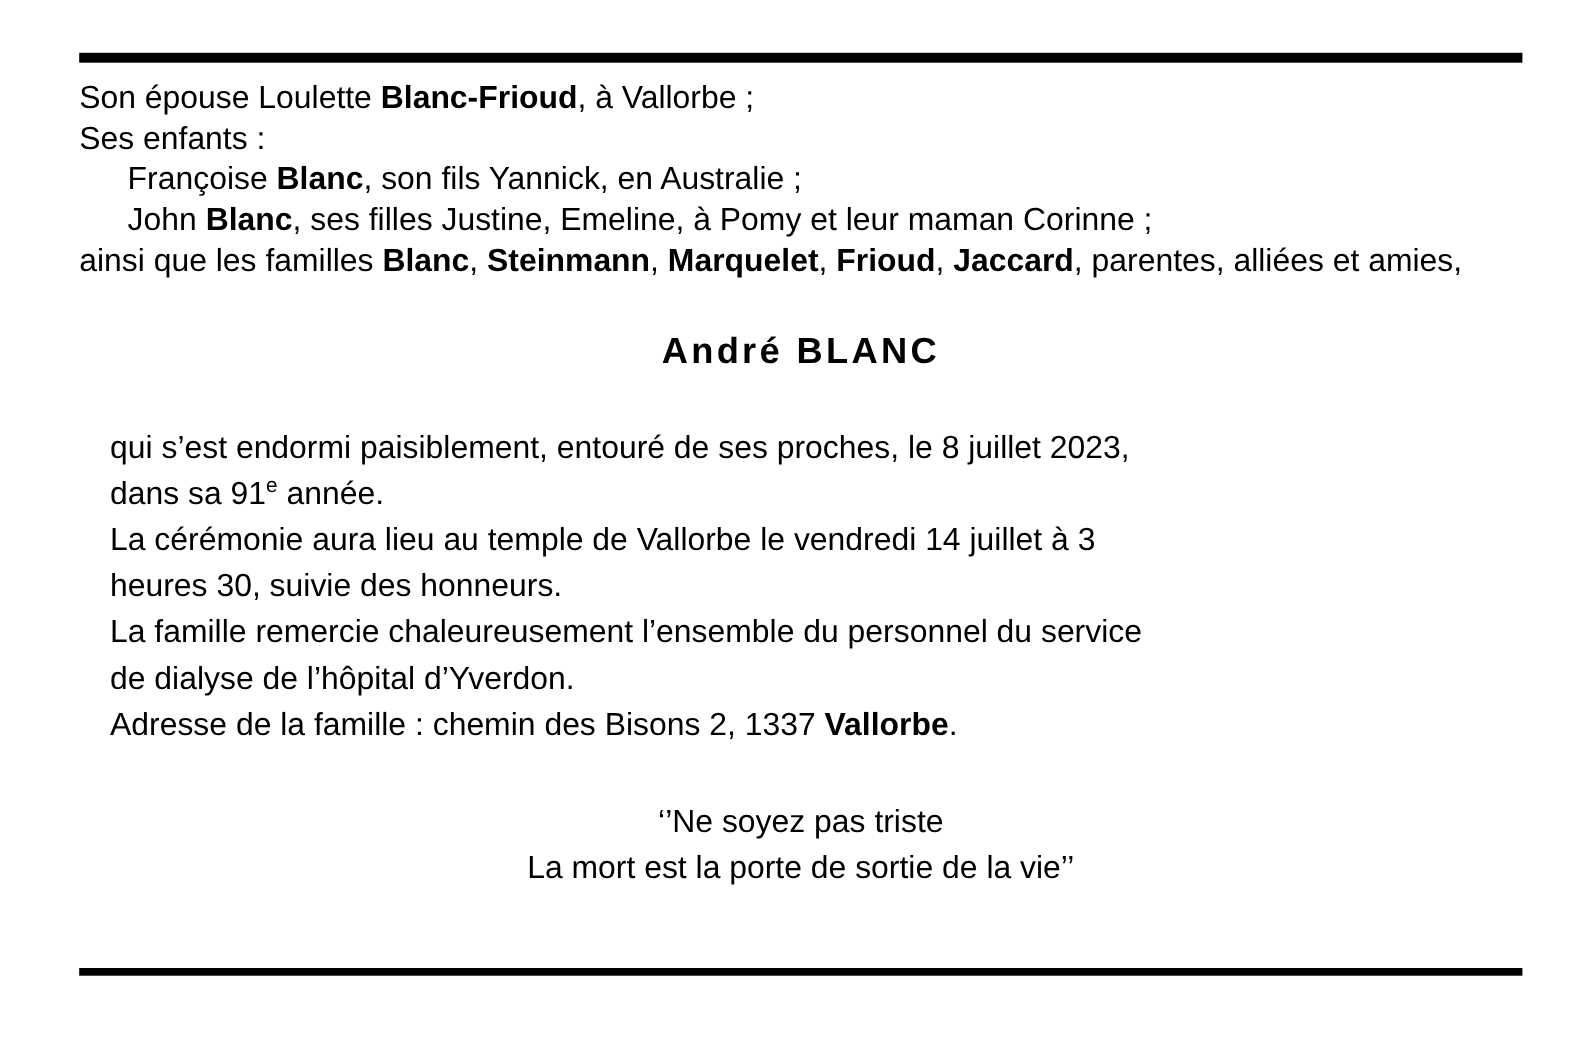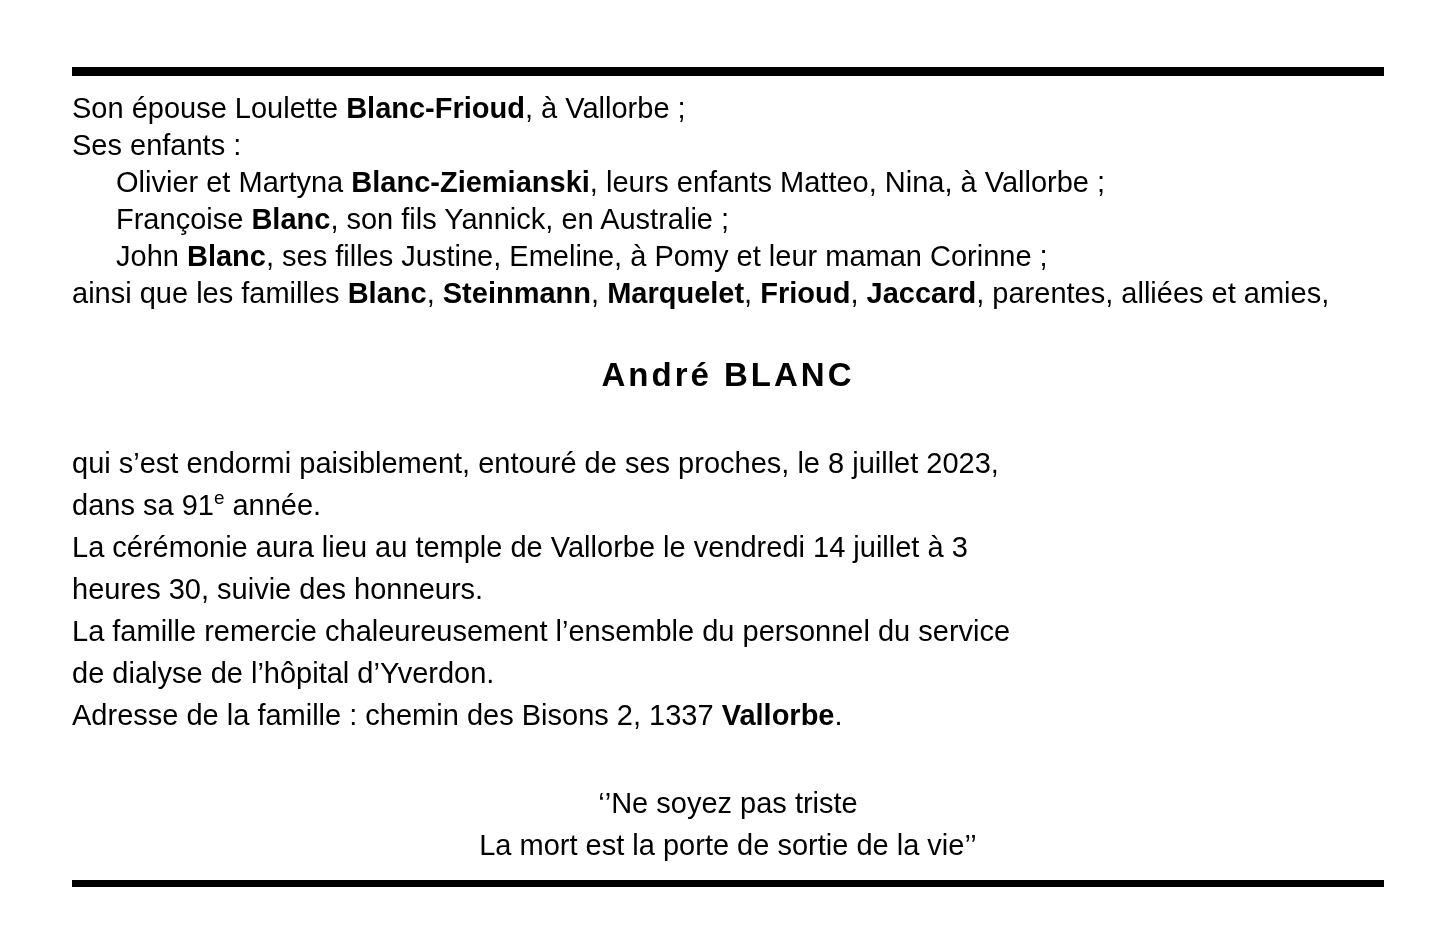--- a/index.html
+++ b/index.html
@@ -10,21 +10,21 @@
   body {
     width: 1448px;
     height: 946px;
     font-family: "Liberation Sans", sans-serif;
     color: #000000;
     overflow: hidden;
   }
   .notice {
     position: absolute;
     left: 72px;
-    top: 67px;
+    top: 48px;
     width: 1312px;
   }
   .rule-top {
     height: 9px;
     background: #000000;
     width: 1312px;
   }
   .rule-bottom {
     position: absolute;
     left: 72px;
@@ -54,20 +54,21 @@
     text-align: center;
     font-size: 33px;
     font-weight: bold;
     letter-spacing: 3px;
     margin-top: 44px;
     margin-bottom: 48px;
   }
   .details {
     font-size: 29px;
     line-height: 42px;
+    margin-left: 28px;
   }
   .quote {
     margin-top: 46px;
     text-align: center;
     font-size: 29px;
     line-height: 42px;
   }
   sup {
     font-size: 0.65em;
     vertical-align: super;
@@ -80,21 +81,20 @@
 <div class="notice">
 
   <div class="rule-top"></div>
 
   <div class="body-text">
 
     <div class="line"><span>Son épouse Loulette </span><b>Blanc-Frioud</b><span>, à Vallorbe ;</span></div>
 
     <div class="line"><span>Ses enfants :</span></div>
 
-    <div class="line indent"><span>Olivier et Martyna </span><b>Blanc-Ziemianski</b><span>, leurs enfants Matteo, Nina, à Vallorbe ;</span></div>
 
     <div class="line indent"><span>Françoise </span><b>Blanc</b><span>, son fils Yannick, en Australie ;</span></div>
 
     <div class="line indent"><span>John </span><b>Blanc</b><span>, ses filles Justine, Emeline, à Pomy et leur maman Corinne ;</span></div>
 
     <div class="line wrapline"><span>ainsi que les familles </span><b>Blanc</b>, <b>Steinmann</b>, <b>Marquelet</b>, <b>Frioud</b>, <b>Jaccard</b><span>, parentes, alliées et amies,</span></div>
 
   </div>
 
   <div class="deceased-name">André  BLANC</div>

